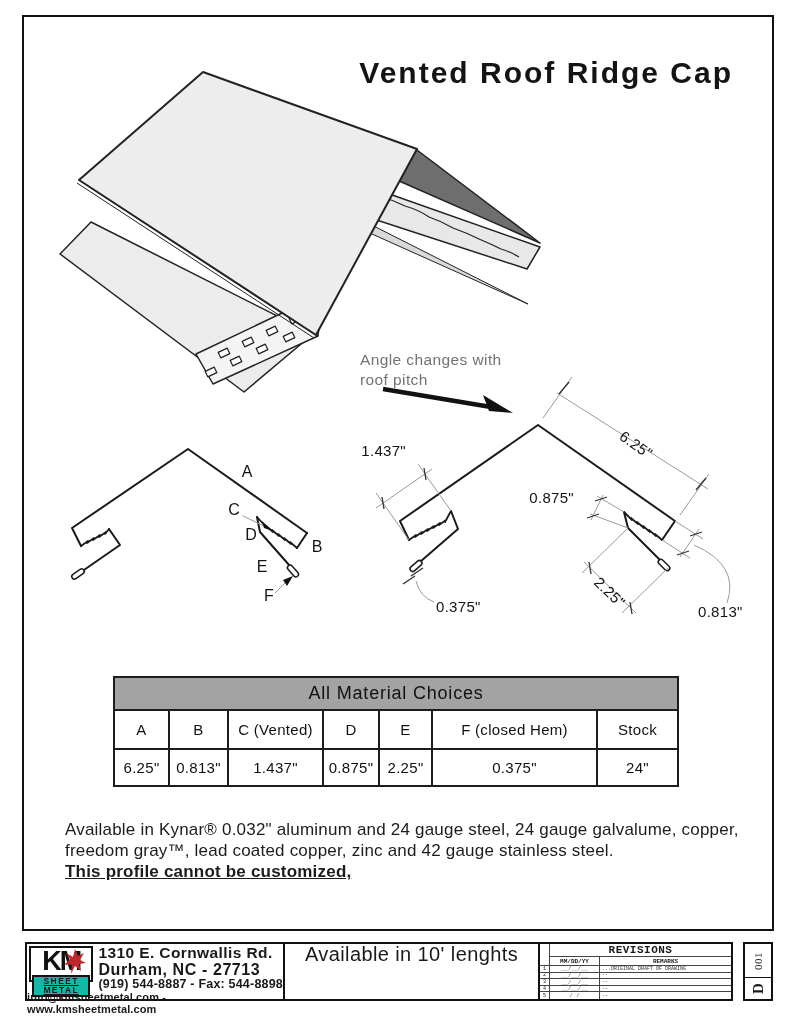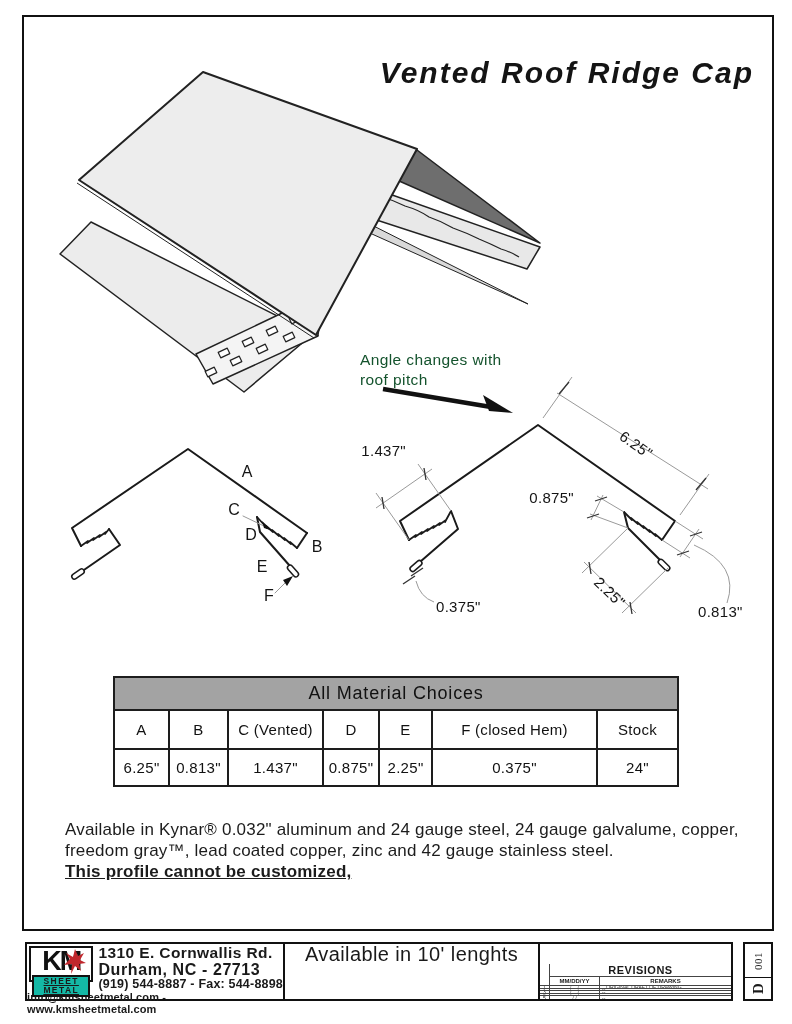--- a/index.html
+++ b/index.html
@@ -1,24 +1,24 @@
 <!DOCTYPE html>
 <html><head>
 <meta charset="utf-8">
 <style>
   html,body{margin:0;padding:0;background:#ffffff;}
   .sheet{position:relative;width:792px;height:1024px;background:#fff;overflow:hidden;
          font-family:"Liberation Sans",sans-serif;color:#1a1a1a;}
   .content-border{position:absolute;left:22px;top:15px;width:752px;height:916px;
          border:2px solid #111;box-sizing:border-box;background:#fff;}
-  .page-title{position:absolute;left:354px;top:56px;width:400px;text-align:right;
-         font-size:30px;font-weight:bold;letter-spacing:2px;color:#141414;font-style:italic;}
+  .page-title{position:absolute;left:333px;top:56px;width:400px;text-align:right;
+         font-size:30px;font-weight:bold;letter-spacing:2px;color:#141414;}
   .drawing-svg{position:absolute;left:22px;top:15px;width:752px;height:916px;}
   .angle-note{position:absolute;left:360px;top:350px;font-size:15.5px;line-height:20px;
-         letter-spacing:.4px;color:#14532d;}
+         letter-spacing:.4px;color:#737373;}
   
   .mat-table{position:absolute;left:113px;top:676px;width:564px;border-collapse:collapse;
          table-layout:fixed;}
   .mat-table th,.mat-table td{border:2px solid #1d1d1d;text-align:center;padding:0;
          font-weight:normal;color:#111;}
   .mat-title{background:#a3a3a3;height:31px;font-size:18px;font-weight:bold;letter-spacing:.8px;}
   .mat-head th{height:37px;font-size:15px;letter-spacing:.3px;}
   .mat-vals td{height:35px;font-size:15px;letter-spacing:.3px;}
   
   .notes{position:absolute;left:65px;top:819px;width:680px;font-size:17px;line-height:21px;
@@ -43,22 +43,22 @@
   .addr-l2{font-size:16px;font-weight:bold;letter-spacing:.6px;line-height:17px;}
   .addr-ph{font-size:12.5px;font-weight:bold;letter-spacing:.2px;line-height:13px;}
   .f-web{font-size:11px;font-weight:bold;letter-spacing:.1px;text-align:left;
          line-height:12px;padding-bottom:1px;}
   .f-mid{width:255px;border-right:2px solid #111;box-sizing:border-box;display:flex;
          flex-direction:column;}
   .f-prod-title{flex:1;display:flex;align-items:center;justify-content:center;
          font-size:23px;letter-spacing:1px;border-bottom:1.5px solid #111;}
   .f-prod-sub{height:21px;display:flex;align-items:center;justify-content:center;
          font-size:20px;letter-spacing:.4px;}
-  .f-rev{flex:1;font-family:Liberation Sans, sans-serif;display:grid;
-         grid-template-columns:10px 50px 1fr;grid-template-rows:13px 9px repeat(5,1fr);margin-top:20px;}
+  .f-rev{flex:1;font-family:Liberation Mono, monospace;display:grid;
+         grid-template-columns:10px 50px 1fr;grid-template-rows:13px 9px repeat(5,1fr);}
   .f-rev div{border-right:1px solid #444;border-bottom:1px solid #444;overflow:hidden;
          display:flex;align-items:center;justify-content:center;}
   .rev-title{grid-column:2/4;font-size:11px;font-weight:bold;letter-spacing:.5px;}
   .rev-h{font-size:6px;font-weight:bold;}
   .rev-num{font-size:5px;}
   .rev-date{font-size:5.5px;color:#555;}
   .rev-remark{font-size:5px;justify-content:flex-start !important;padding-left:2px;color:#333;}
   .no-r{border-right:none !important;}
   .no-b{border-bottom:none !important;}
   .sheet-box{position:absolute;left:743px;top:942px;width:30px;height:59px;

